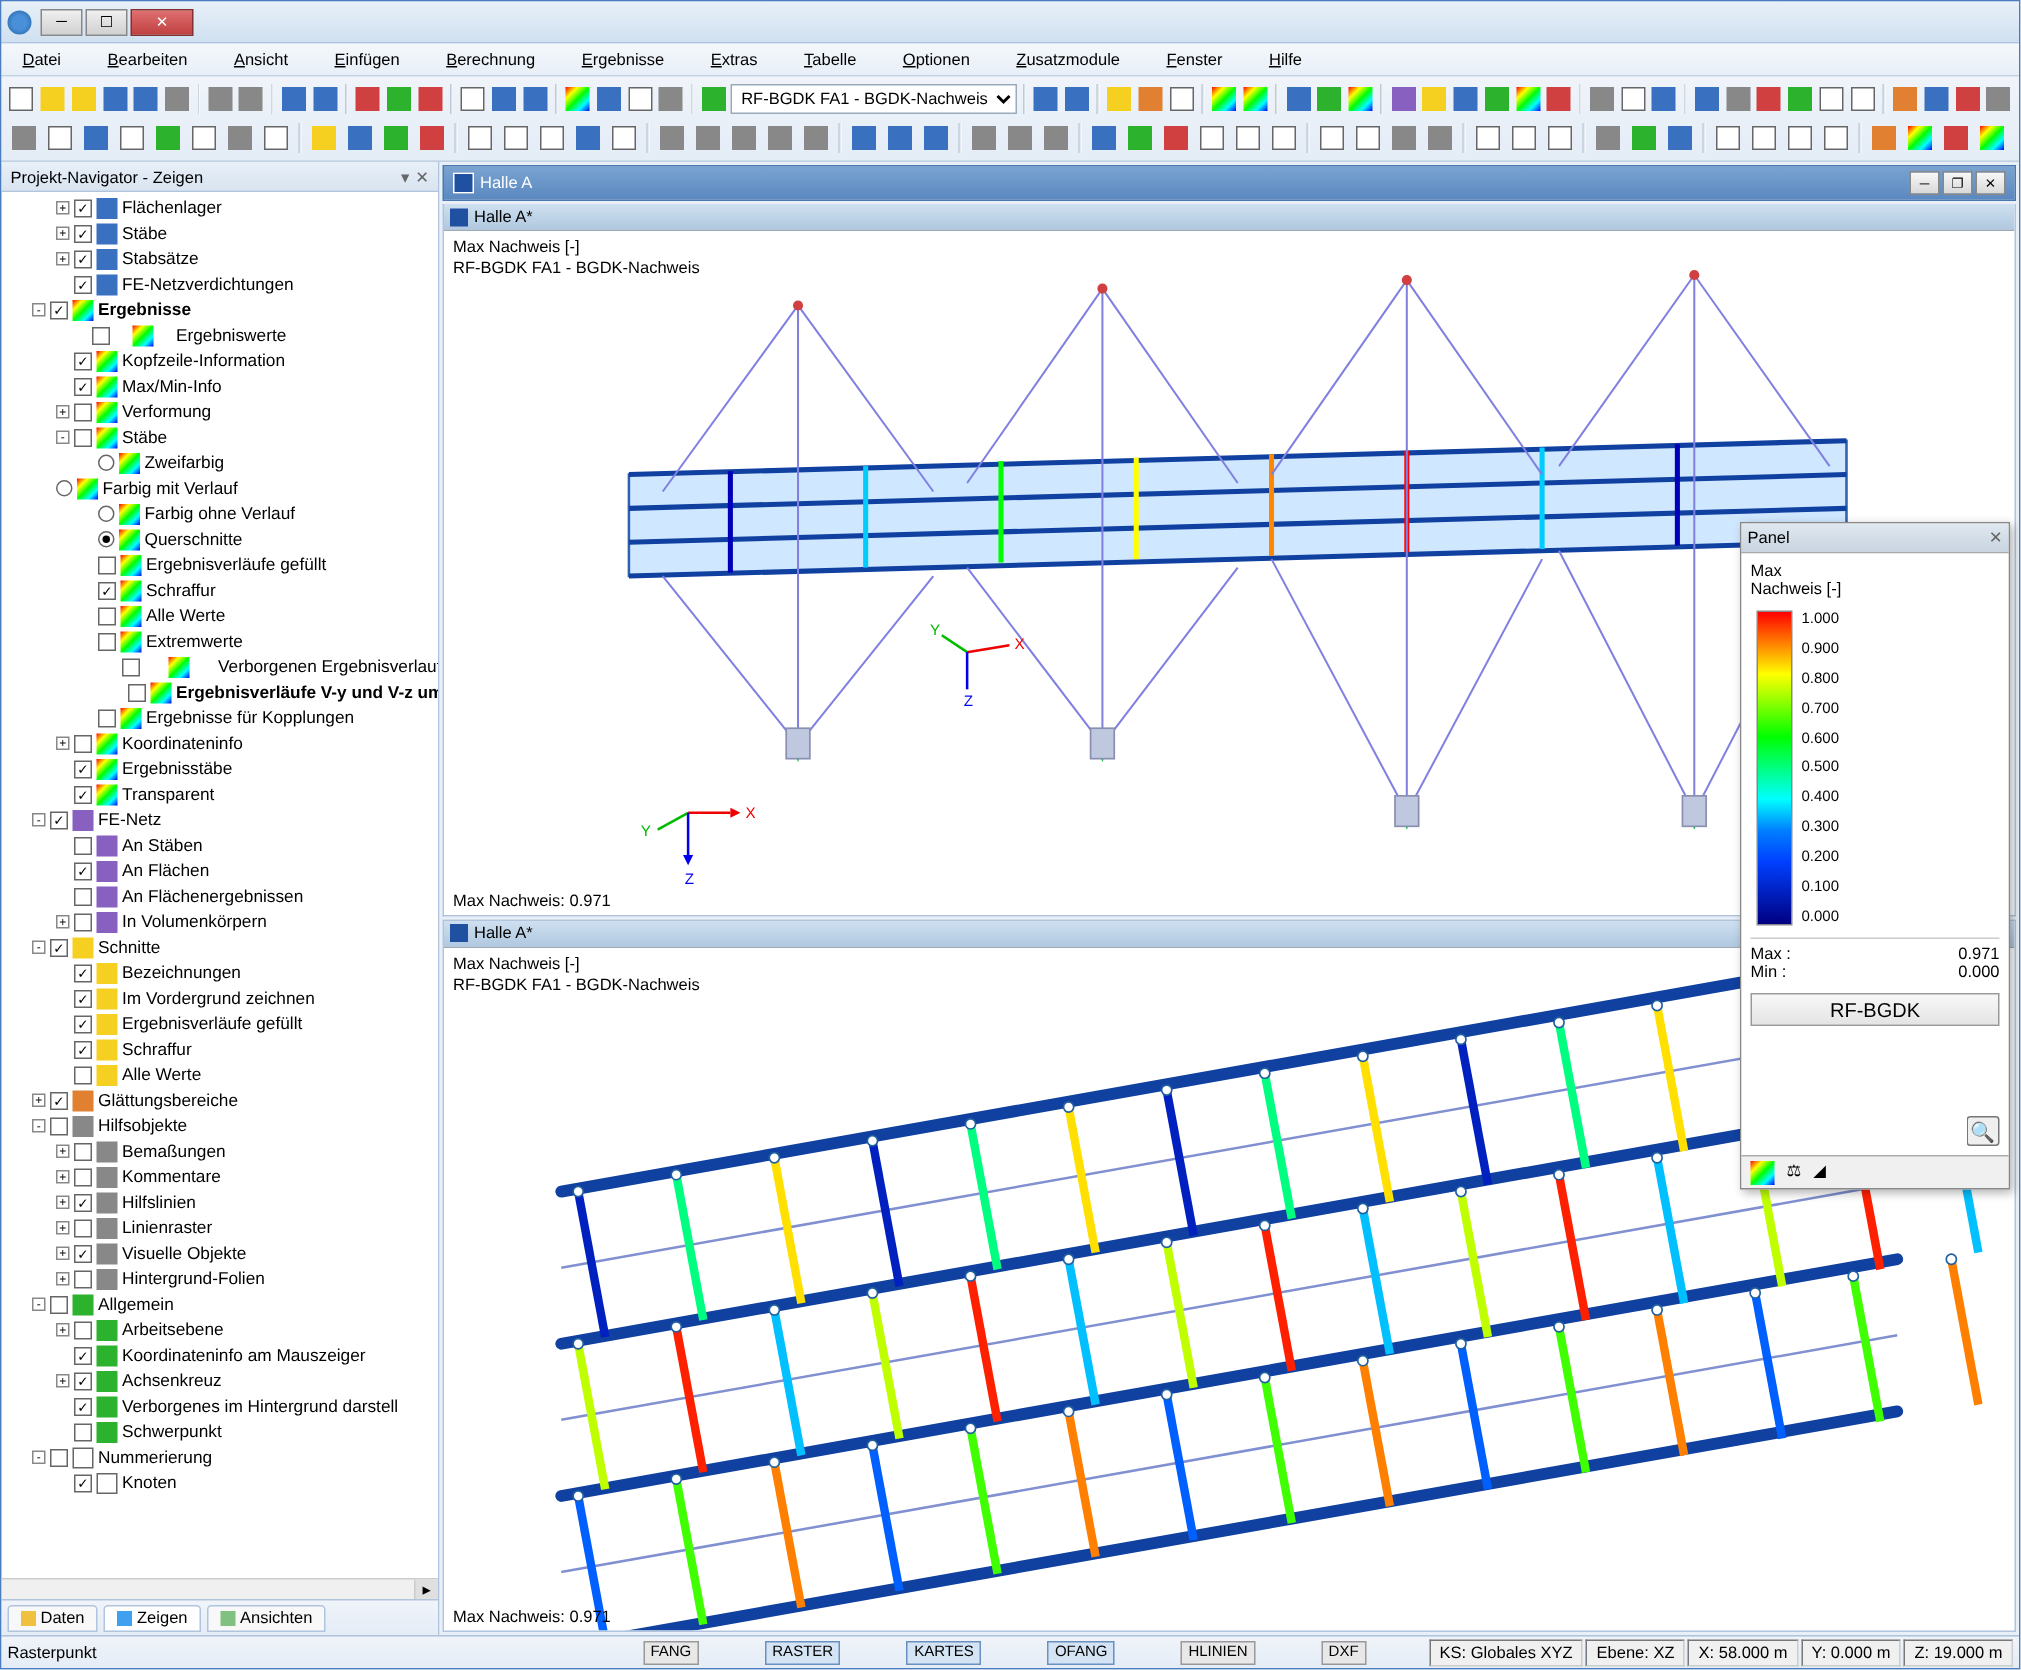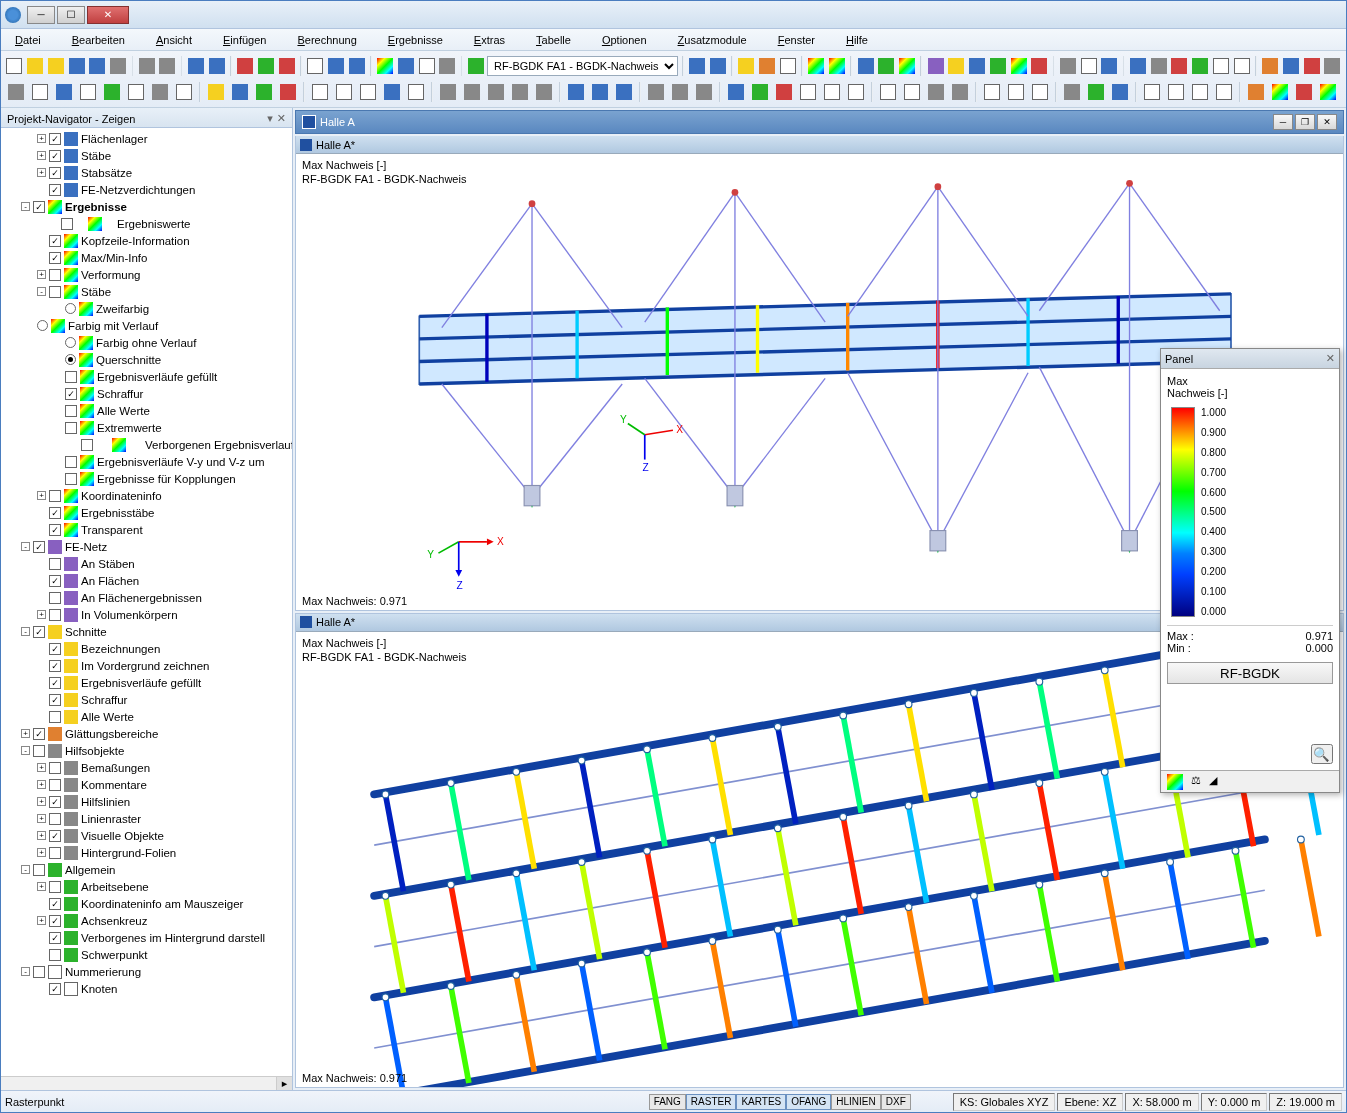--- a/index.html
+++ b/index.html
@@ -568,21 +568,21 @@
             <div class="tree-cb"></div>
             <span class="tree-ico ci-rainbow"></span>
             <span class="tree-label">Extremwerte</span>
           </div>
           <div class="tree-item" style="padding-left: 52px; gap: 16px;">
             <div class="tree-exp empty"></div>
             <div class="tree-cb"></div>
             <span class="tree-ico ci-rainbow"></span>
             <span class="tree-label">Verborgenen Ergebnisverlauf dar</span>
           </div>
-          <div class="tree-item" style="padding-left: 52px;">
+          <div class="tree-item" style="padding-left: 72px; font-weight: bold;">
             <div class="tree-exp empty"></div>
             <div class="tree-cb"></div>
             <span class="tree-ico ci-rainbow"></span>
             <span class="tree-label">Ergebnisverläufe V-y und V-z um</span>
           </div>
           <div class="tree-item" style="padding-left: 52px;">
             <div class="tree-exp empty"></div>
             <div class="tree-cb"></div>
             <span class="tree-ico ci-rainbow"></span>
             <span class="tree-label">Ergebnisse für Kopplungen</span>
@@ -765,20 +765,34 @@
             <div class="tree-exp empty"></div>
             <div class="tree-cb">✓</div>
             <span class="tree-ico ci-outline"></span>
             <span class="tree-label">Knoten</span>
           </div>
         </div>
       <div style="height:14px; background:#f0f0f0; border-top:1px solid #ccc; display:flex;">
         <div style="flex:1;"></div>
         <div style="width:16px; background:#e0e0e0; border-left:1px solid #ccc; text-align:center;">▸</div>
       </div>
+      <div class="nav-tabs" id="navtabs">
+          <div class="nav-tab">
+            <span style="width: 10px; height: 10px; background: rgb(240, 192, 64);"></span>
+            <span>Daten</span>
+          </div>
+          <div class="nav-tab active">
+            <span style="width: 10px; height: 10px; background: rgb(64, 160, 240);"></span>
+            <span>Zeigen</span>
+          </div>
+          <div class="nav-tab">
+            <span style="width: 10px; height: 10px; background: rgb(128, 192, 128);"></span>
+            <span>Ansichten</span>
+          </div>
+        </div>
     </div>
 
     <div class="workspace">
       <div class="mdi-title">
         <span style="display:flex; align-items:center; gap:4px;">
           <span style="width:14px;height:14px;background:#2050a0;border:1px solid #fff;"></span>
           <span>Halle A</span>
         </span>
         <div class="wbtns">
           <div class="wbtn">─</div>
@@ -1052,21 +1066,21 @@
           <span>⚖</span>
           <span>◢</span>
         </div>
       </div>
     </div>
   </div>
 
   <div class="statusbar">
     <span>Rasterpunkt</span>
     <div style="flex:1;"></div>
-    <div id="status-toggles" style="display:flex;">
+    <div id="status-toggles" style="display:flex;gap:44px;">
         <div class="status-toggle">FANG</div>
         <div class="status-toggle on">RASTER</div>
         <div class="status-toggle on">KARTES</div>
         <div class="status-toggle on">OFANG</div>
         <div class="status-toggle">HLINIEN</div>
         <div class="status-toggle">DXF</div>
       </div>
     <div style="width:40px;"></div>
     <div class="status-cell">KS: Globales XYZ</div>
     <div class="status-cell">Ebene: XZ</div>

